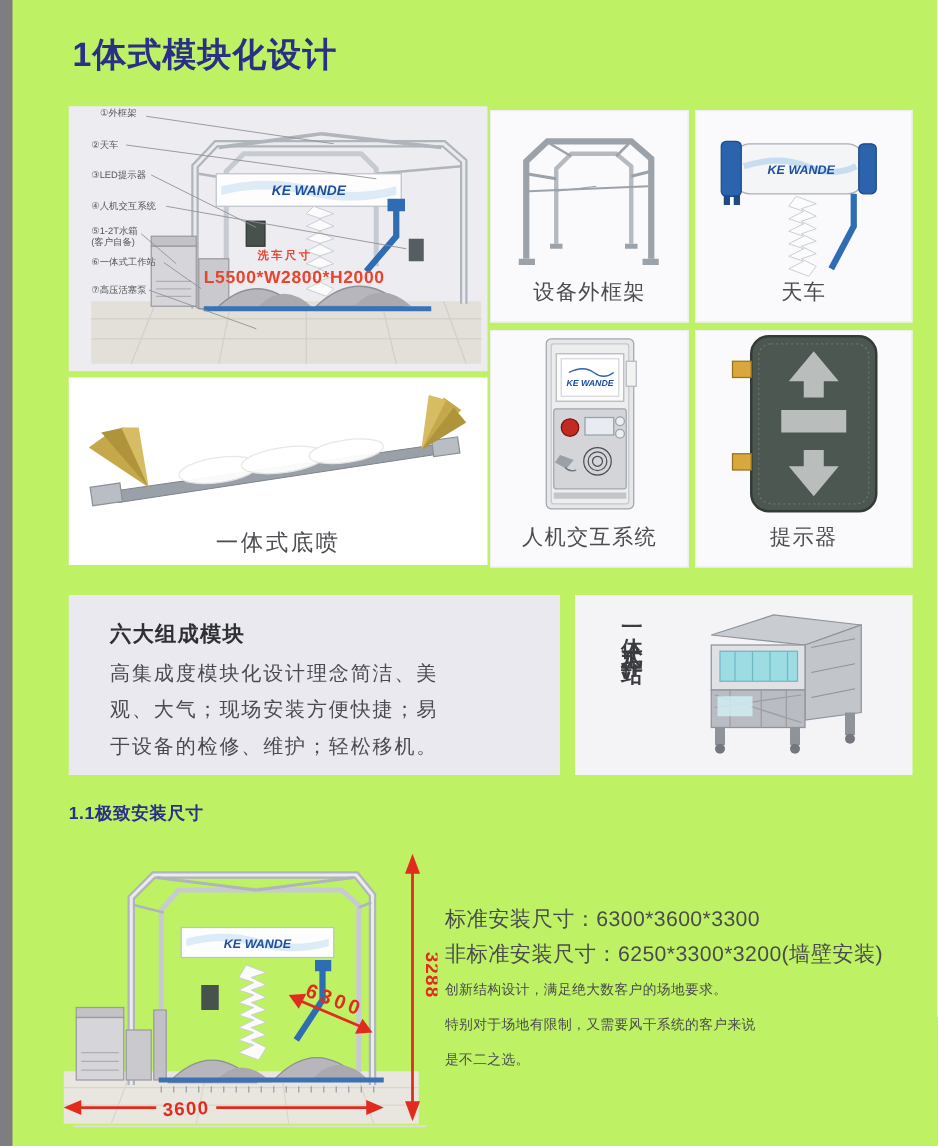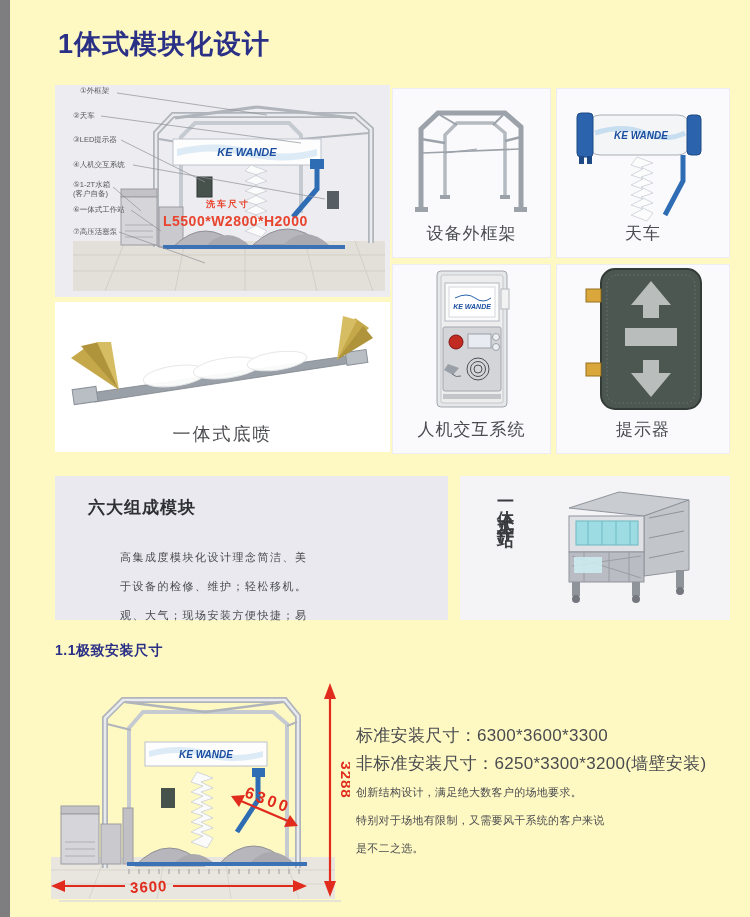--- a/index.html
+++ b/index.html
@@ -1,18 +1,18 @@
 <!DOCTYPE html>
 <html><head>
 <meta charset="utf-8">
 <style>
   * { margin:0; padding:0; box-sizing:border-box; }
   html,body { background:#ffffff; }
   body { font-family:"Liberation Sans","DejaVu Sans",sans-serif; }
-  .page { position:relative; width:750px; height:917px; background:#fef9c3; overflow:hidden; }
+  .page { position:relative; width:750px; height:917px; background:#bef264; overflow:hidden; }
   .left-strip { position:absolute; left:0; top:0; width:10px; height:917px; background:#7e7e80; }
   .h1 { position:absolute; left:58px; top:26px; font-size:27px; font-weight:bold; color:#2b3087; letter-spacing:1px; }
   .h2 { position:absolute; left:55px; top:642px; font-size:14px; font-weight:bold; color:#2b3087; letter-spacing:0.5px; }
 
   .panel-main { position:absolute; left:55px; top:85px; width:335px; height:212px; background:#ececf1; }
   .panel-main svg.machine { position:absolute; left:0; top:0; }
   .callout { position:absolute; font-size:7.5px; line-height:9px; color:#55565a; white-space:nowrap; }
   .washsize { position:absolute; left:108px; top:113px; width:130px; text-align:center; color:#e8442e; font-weight:bold; }
   .washsize .l1 { font-size:9px; letter-spacing:2px; }
   .washsize .l2 { font-size:14px; margin-top:2px; letter-spacing:0.5px; }
@@ -21,22 +21,22 @@
   .card-frame { left:392px; top:88px; width:159px; height:170px; }
   .card-crane { left:556px; top:88px; width:174px; height:170px; }
   .card-hmi { left:392px; top:264px; width:159px; height:190px; }
   .card-indicator { left:556px; top:264px; width:174px; height:190px; }
   .card-label { position:absolute; left:0; right:0; bottom:12px; text-align:center; font-size:17px; color:#4b4c50; letter-spacing:1px; }
 
   .spray-fig { position:absolute; left:55px; top:302px; width:335px; height:150px; background:#ffffff; }
   .spray-label { position:absolute; left:0; right:0; bottom:6px; text-align:center; font-size:18px; color:#4b4c50; letter-spacing:2px; }
 
   .modules-left { position:absolute; left:55px; top:476px; width:393px; height:144px; background:#e9e9ef; padding:20px 24px 0 33px; }
-  .modules-left h3 { font-size:17px; color:#2f3034; letter-spacing:1px; margin-bottom:24px; font-weight:bold; }
-  .modules-left p { font-size:11px; color:#4a4b4f; line-height:29px; letter-spacing:1.5px;margin-left:32px; }
+  .modules-left h3 { font-size:17px; color:#2f3034; letter-spacing:1px; margin-bottom:6px; font-weight:bold; }
+  .modules-left p { font-size:16px; color:#4a4b4f; line-height:29px; letter-spacing:1.5px; }
   .modules-right { position:absolute; left:460px; top:476px; width:270px; height:144px; background:#f4f4f7; }
   .vertical-label { position:absolute; left:34px; top:16px; writing-mode:vertical-rl; font-size:17px; font-weight:bold; color:#3a3b3f; letter-spacing:5px; }
   .workstation-img { position:absolute; right:6px; top:2px; }
 
   .install-fig { position:absolute; left:45px; top:672px; width:305px; height:233px; }
   .install-text { position:absolute; left:356px; top:722px; width:384px; color:#4a4b4f; }
   .install-text .dim { font-size:17px; line-height:28px; letter-spacing:0.3px; }
   .install-text .para { font-size:11px; line-height:28px; letter-spacing:0.3px; }
 </style>
 </head>
@@ -220,22 +220,22 @@
       <polygon points="94,132 114,108 102,108 102,95 86,95 86,108 74,108" fill="#b9bebc"></polygon>
       <rect x="29" y="24" width="15" height="13" fill="#d9a73c" stroke="#98711f"></rect>
       <rect x="29" y="98" width="15" height="13" fill="#d9a73c" stroke="#98711f"></rect>
     </svg>
     <div class="card-label">提示器</div>
   </div>
 
   <div class="modules-left">
     <h3>六大组成模块</h3>
     <p>高集成度模块化设计理念简洁、美</p>
+    <p>观、大气；现场安装方便快捷；易</p>
     <p>于设备的检修、维护；轻松移机。</p>
-    <p>观、大气；现场安装方便快捷；易</p>
   </div>
 
   <div class="modules-right">
     <div class="vertical-label">一体式工作站</div>
     <svg class="workstation-img" width="200" height="140" viewBox="0 0 200 140">
       <polygon points="45,30 95,14 165,22 120,38" fill="#c9ccd1" stroke="#8f949b"></polygon>
       <polygon points="120,38 165,22 165,92 120,98" fill="#c2c5ca" stroke="#8f949b"></polygon>
       <rect x="45" y="38" width="75" height="36" fill="#dfe1e4" stroke="#8f949b"></rect>
       <rect x="52" y="43" width="62" height="24" fill="#9edce4" stroke="#6fb8c2"></rect>
       <g stroke="#6fb8c2">

